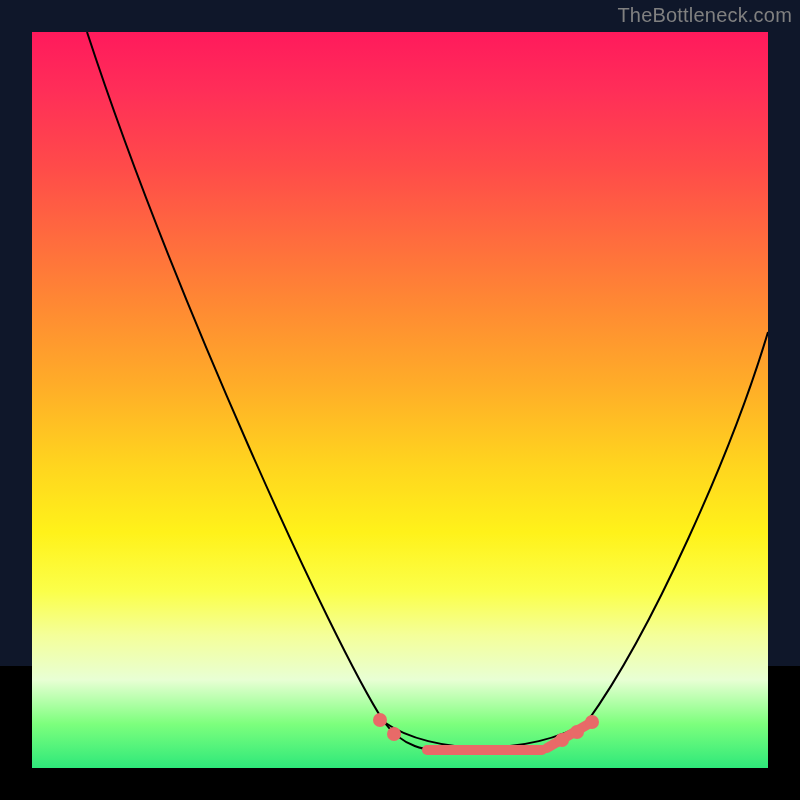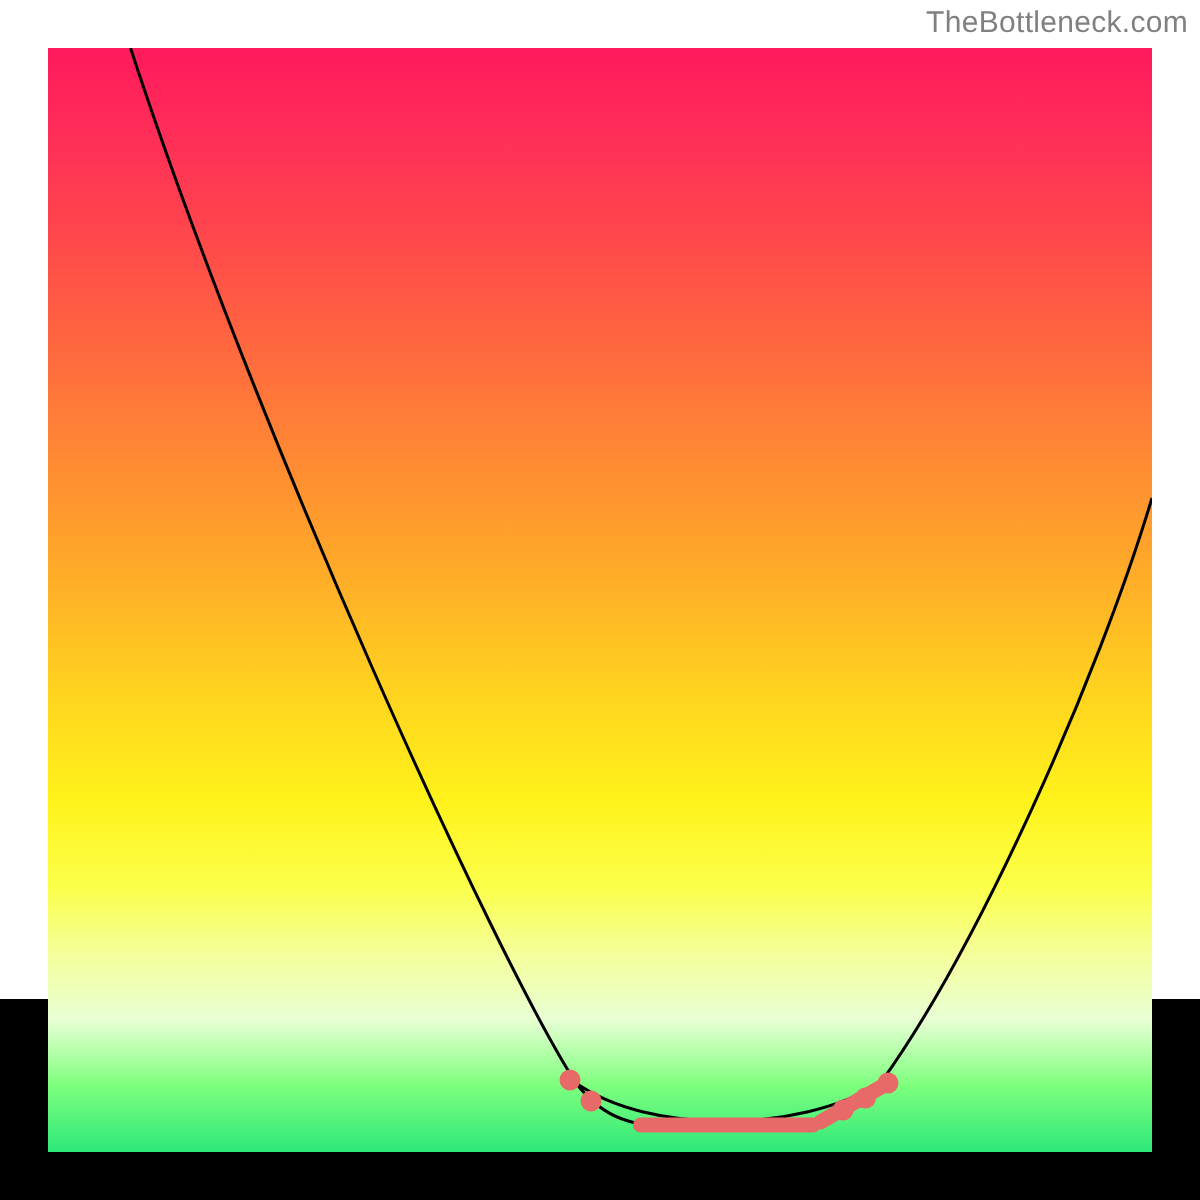--- a/index.html
+++ b/index.html
@@ -1,16 +1,16 @@
 <!DOCTYPE html>
 <html><head>
 <meta charset="utf-8">
 <style>
 html,body{margin:0;padding:0;width:800px;height:800px;background:#000;overflow:hidden}
-.wrap{position:relative;width:800px;height:666px;background:#ffffff}
+.wrap{position:relative;width:800px;height:666px;background:#0f172a}
 .plot{position:absolute;left:32px;top:32px;width:736px;height:736px;
   background:linear-gradient(to bottom,
     #ff1a5c 0%,
     #ff2e58 8%,
     #ff4a4a 18%,
     #ff6b3e 28%,
     #ff8c32 38%,
     #ffad28 48%,
     #ffd21f 58%,
     #fff21a 68%,

